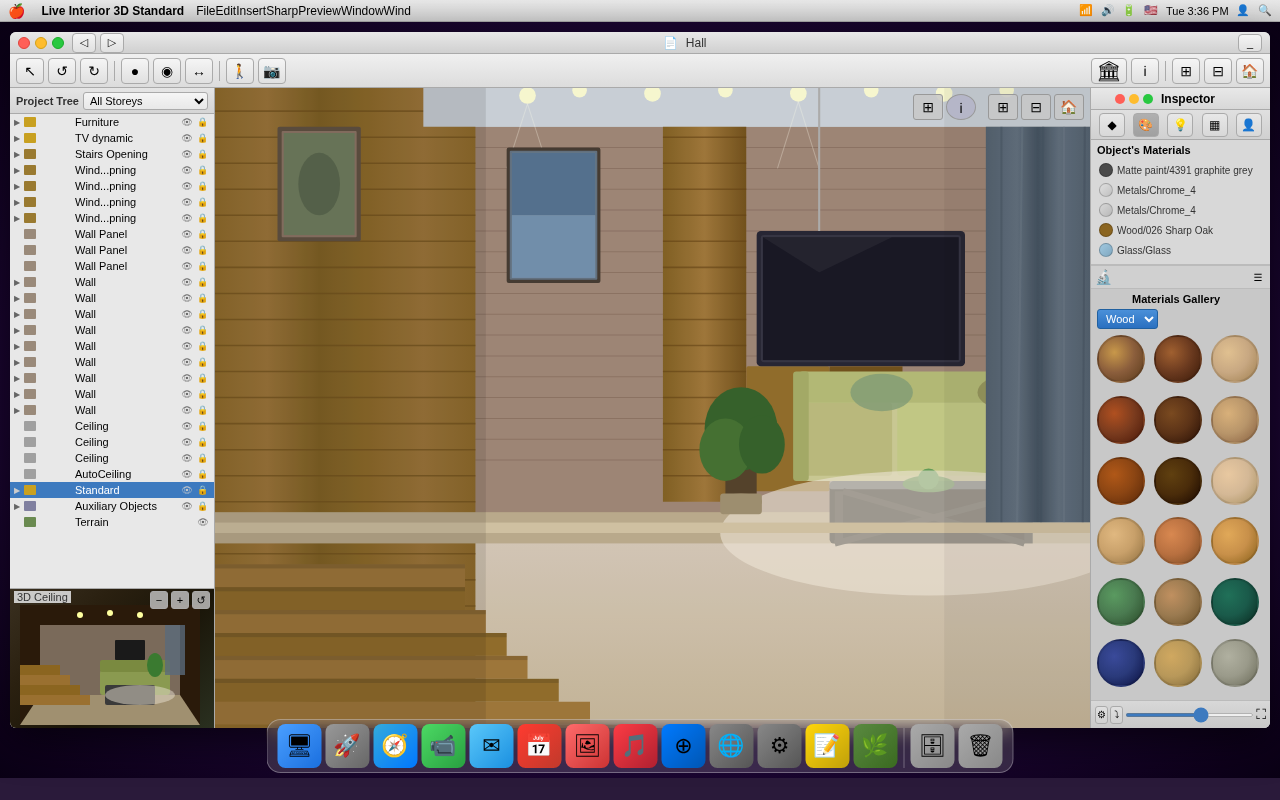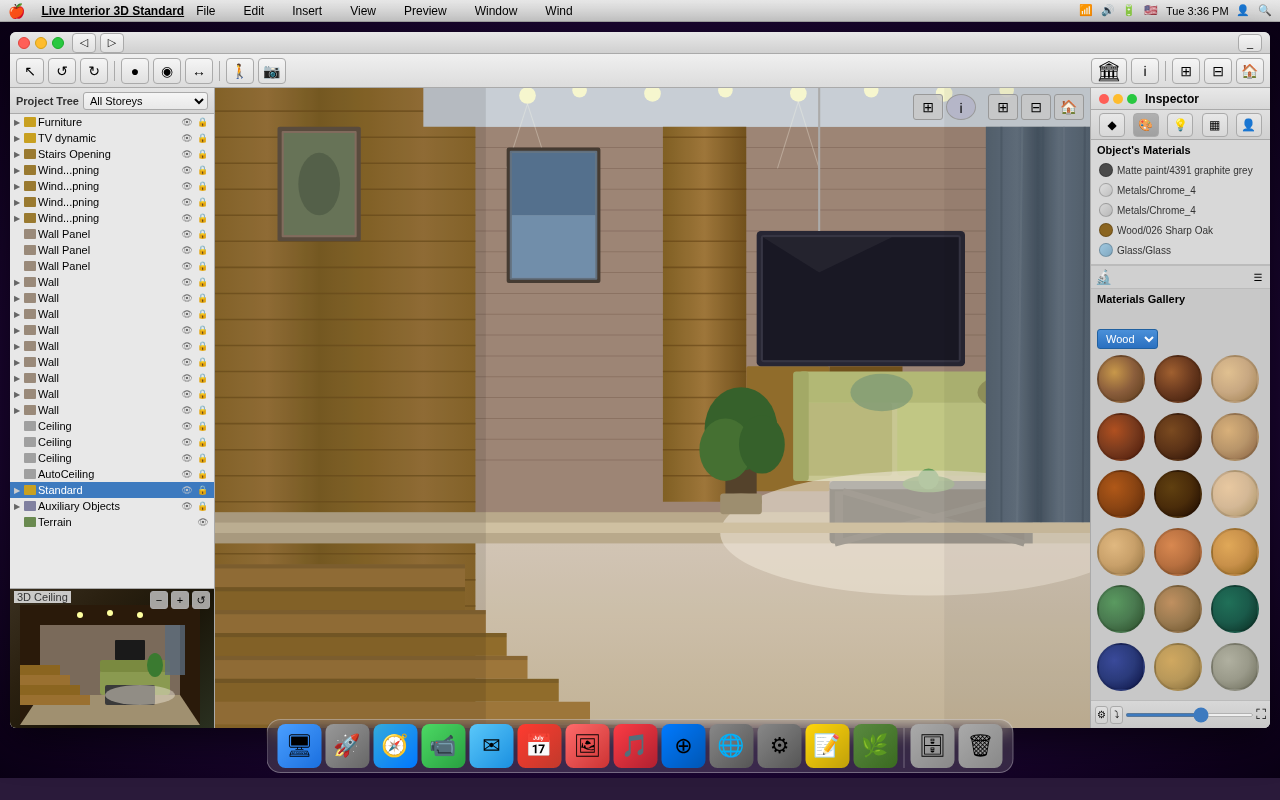--- a/index.html
+++ b/index.html
@@ -17,22 +17,22 @@
       width: 100%;
       height: 22px;
       background: linear-gradient(to bottom, #e8e8e8, #d0d0d0);
       display: flex;
       align-items: center;
       padding: 0 8px;
       gap: 12px;
       border-bottom: 1px solid #aaa;
     }
     #menubar .apple { font-size: 14px; margin-right: 4px; }
-    #menubar .app-name { font-weight: bold; font-size: 12px; text-decoration: underline; }
-    #menubar .menu-items { display: flex; gap: 28px; align-items: center; }
+    #menubar .app-name { font-weight: bold; font-size: 12px; }
+    #menubar .menu-items { display: flex; gap: 0; align-items: center; }
     #menubar .menu-item { font-size: 12px; cursor: pointer; }
     #menubar .menu-right { margin-left: auto; display: flex; align-items: center; gap: 8px; font-size: 11px; }
 
     
     #desktop {
       width: 100%;
       height: 756px;
       background: radial-gradient(ellipse at center, #6b3fa0 0%, #3a1060 40%, #1a0530 70%, #0a0015 100%);
       position: relative;
       display: flex;
@@ -143,21 +143,21 @@
     .tree-item {
       height: 16px;
       display: flex;
       align-items: center;
       padding: 0 4px;
       cursor: pointer;
       white-space: nowrap;
     }
     .tree-item.selected { background: #3d7abf; color: white; }
     .tree-item .arrow { width: 10px; font-size: 8px; color: #666; }
-    .tree-item .label { font-size: 11px; flex: 1; overflow: hidden; text-overflow: ellipsis; }
+    .tree-item .label { font-size: 11px; flex: 1; overflow: hidden; text-overflow: ellipsis; margin-left: 37px; }
     .tree-item .vis-icon { font-size: 9px; color: #666; margin-left: 2px; width: 14px; text-align: center; }
 
     
     #preview-panel {
       height: 140px;
       border-top: 1px solid #aaa;
       background: #1a1a1a;
       flex-shrink: 0;
       position: relative;
     }
@@ -217,21 +217,21 @@
       flex-direction: column;
       flex-shrink: 0;
     }
 
     #inspector-titlebar {
       height: 22px;
       background: linear-gradient(to bottom, #e8e8e8, #d8d8d8);
       border-bottom: 1px solid #aaa;
       display: flex;
       align-items: center;
-      padding: 0 8px;
+      padding: 0 24px;
       text-align: right;
     }
     .insp-traffic { display: flex; gap: 4px; margin-right: 8px; }
     .insp-tl { width: 10px; height: 10px; border-radius: 50%; }
     .insp-tl.red { background: #ff5f57; }
     .insp-tl.yellow { background: #febc2e; }
     .insp-tl.green { background: #28c840; }
     .insp-title { font-size: 12px; font-weight: bold; }
 
     #inspector-tabs {
@@ -310,21 +310,21 @@
       flex: 1;
       display: flex;
       flex-direction: column;
       overflow: hidden;
     }
     .gallery-header {
       display: flex;
       align-items: center;
       margin-bottom: 4px;
     }
-    .gallery-title { font-size: 11px; font-weight: bold; flex: 1; }
+    .gallery-title { font-size: 11px; font-weight: bold; flex: 1; margin-left: 35px; }
     .gallery-dropdown {
       flex: 1;
       height: 20px;
       font-size: 11px;
       background: linear-gradient(to bottom, #4a90d9, #2a70c0);
       color: white;
       border: 1px solid #2060a0;
       border-radius: 3px;
       padding: 0 4px;
       appearance: auto;
@@ -472,21 +472,21 @@
 </head>
 <body>
 
 <div id="menubar">
   <span class="apple">🍎</span>
   <span class="app-name">Live Interior 3D Standard</span>
   <div class="menu-items">
     <span class="menu-item">File</span>
     <span class="menu-item">Edit</span>
     <span class="menu-item">Insert</span>
-    <span class="menu-item">View</span>
+    <span class="menu-item">Sharp</span>
     <span class="menu-item">Preview</span>
     <span class="menu-item">Window</span>
     <span class="menu-item">Wind</span>
   </div>
   <div class="menu-right">
     <span>📶</span>
     <span>🔊</span>
     <span>🔋</span>
     <span>🇺🇸</span>
     <span>Tue 3:36 PM</span>
@@ -501,20 +501,24 @@
 
     <div id="app-titlebar">
       <div class="traffic-lights">
         <div class="tl red"></div>
         <div class="tl yellow"></div>
         <div class="tl green"></div>
       </div>
       <div style="display:flex;align-items:center;margin-right:8px;gap:4px;">
         <button class="toolbar-btn" style="width:24px;height:20px;font-size:11px;">◁</button>
         <button class="toolbar-btn" style="width:24px;height:20px;font-size:11px;">▷</button>
+      </div>
+      <div class="app-title">
+        <span style="margin-right:4px;">📄</span>
+        <span>Hall</span>
       </div>
       <button class="toolbar-btn" style="width:24px;height:18px;font-size:11px;margin-left:auto;">_</button>
     </div>
 
     <div id="app-toolbar">
       <button class="toolbar-btn" title="Select">↖</button>
       <button class="toolbar-btn">↺</button>
       <button class="toolbar-btn">↻</button>
       <div class="toolbar-separator"></div>
       <button class="toolbar-btn">●</button>
@@ -1069,21 +1073,21 @@
         <div id="materials-tools">
           <span class="mat-tool">🔬</span>
           <span class="mat-tool-sep"></span>
           <span class="mat-menu-btn">☰</span>
         </div>
 
         <div id="materials-gallery-section">
           <div class="gallery-header">
             <span class="gallery-title">Materials Gallery</span>
           </div>
-          <div style="margin-bottom:6px;margin-top:20px;">
+          <div style="margin-bottom:6px;">
             <select class="gallery-dropdown">
               <option>Wood</option>
               <option>Stone</option>
               <option>Metal</option>
               <option>Fabric</option>
               <option>Glass</option>
             </select>
           </div>
 
           <div id="materials-grid">

